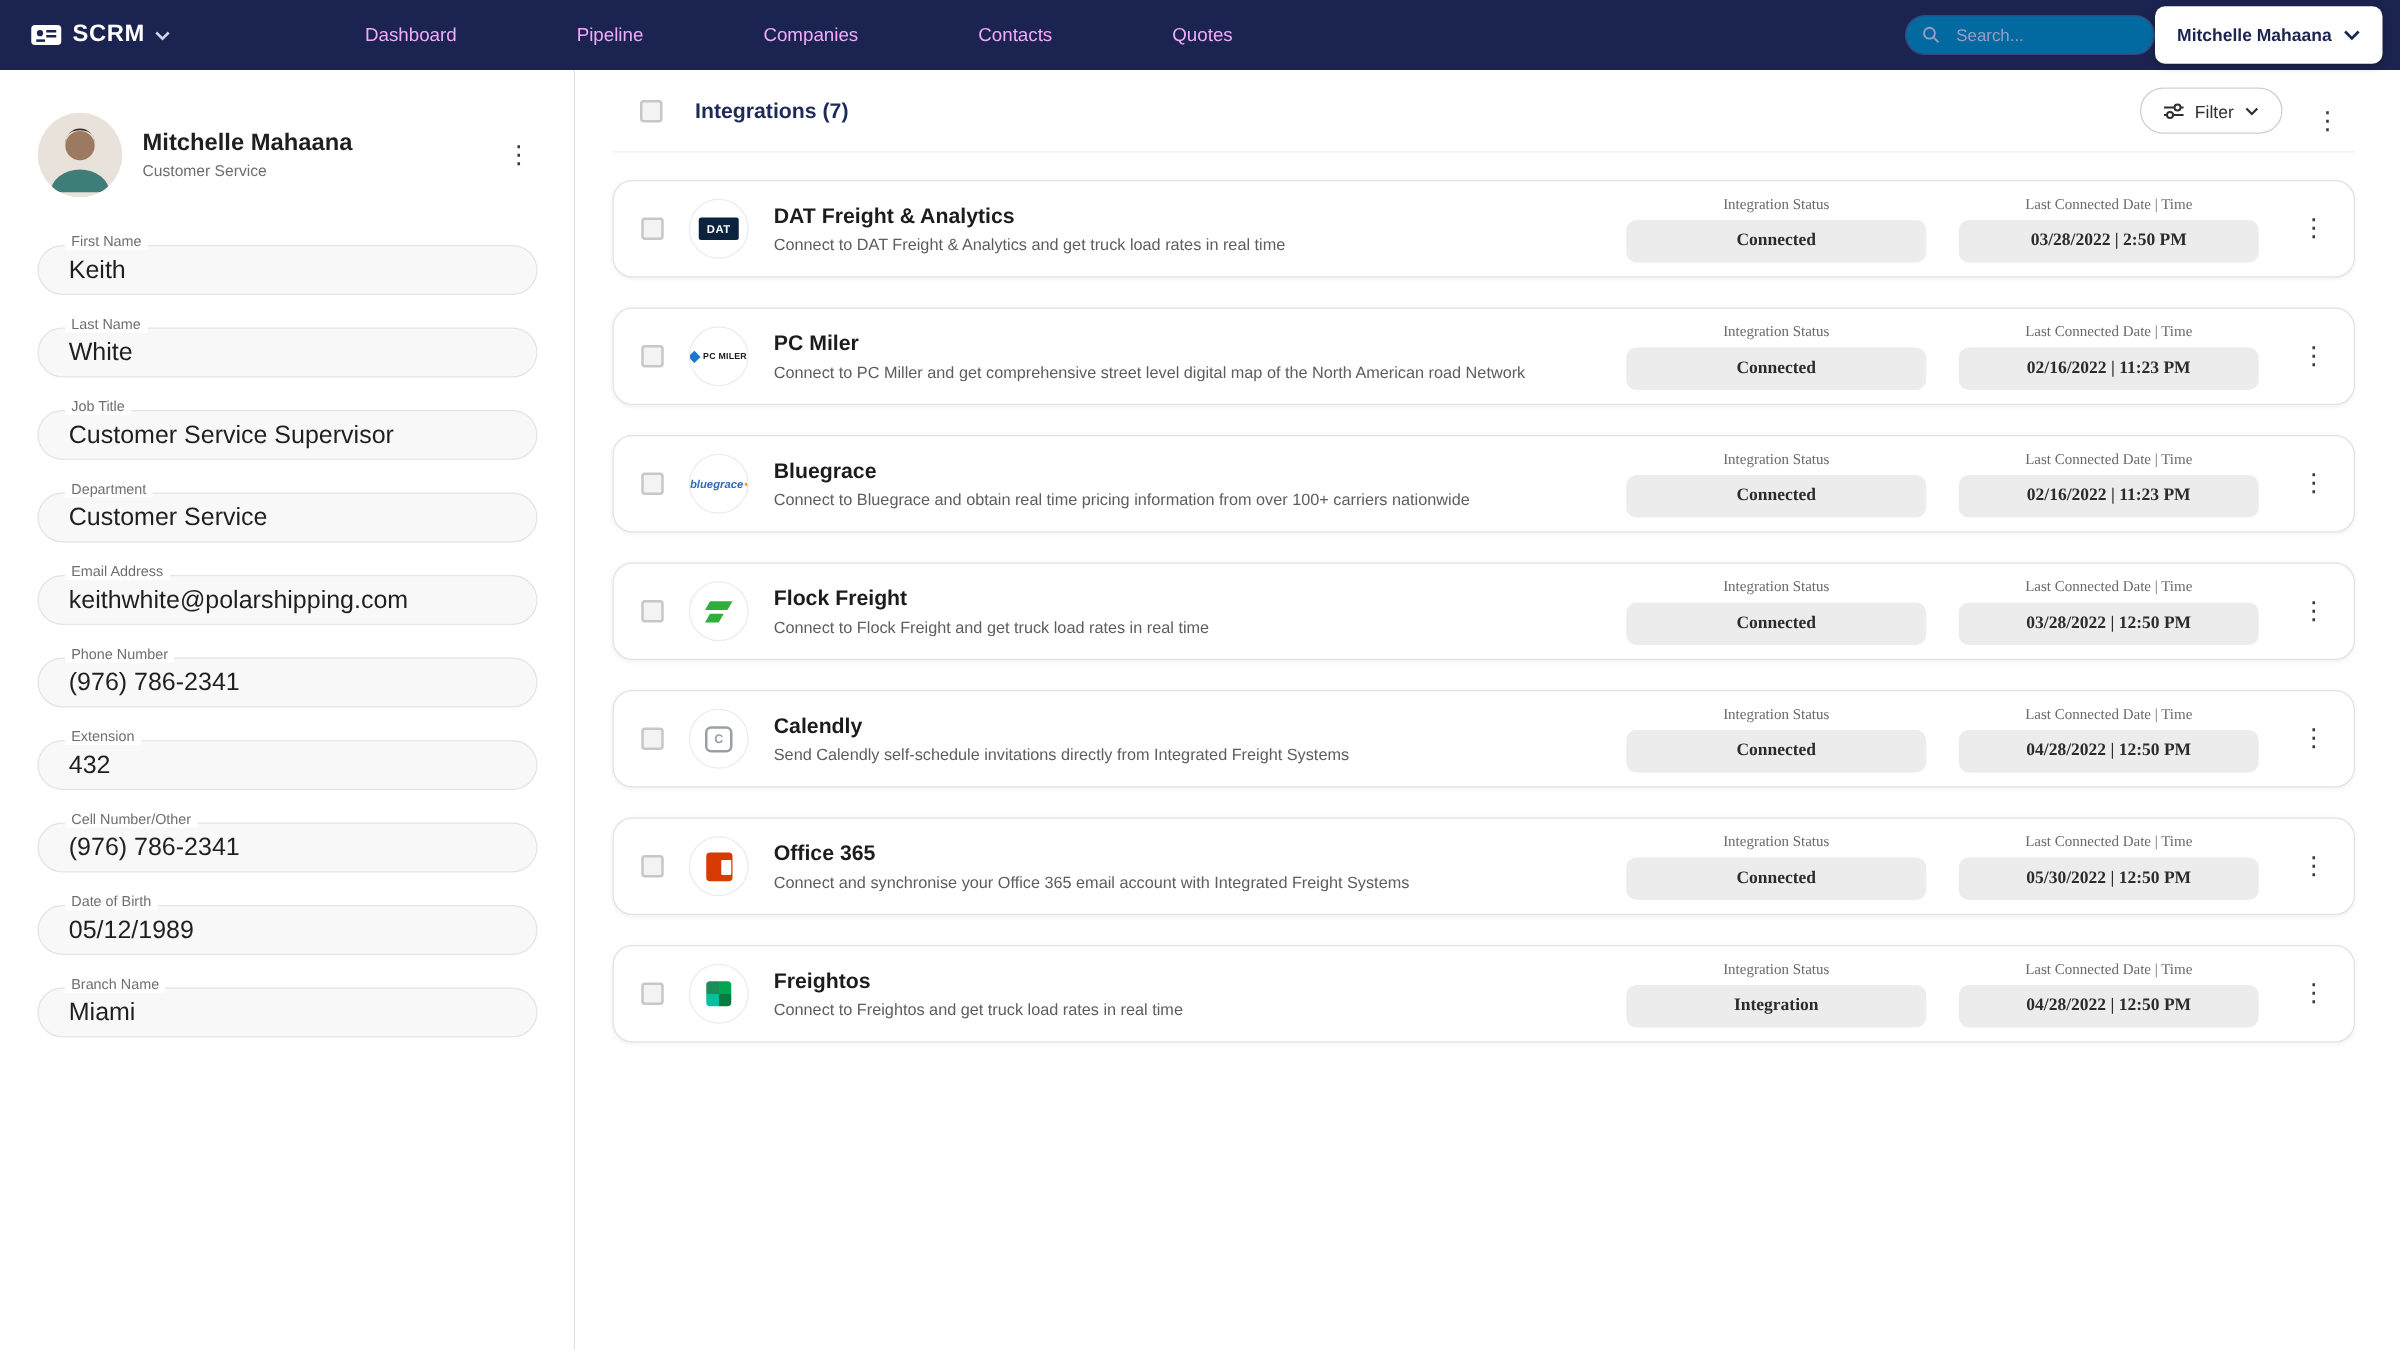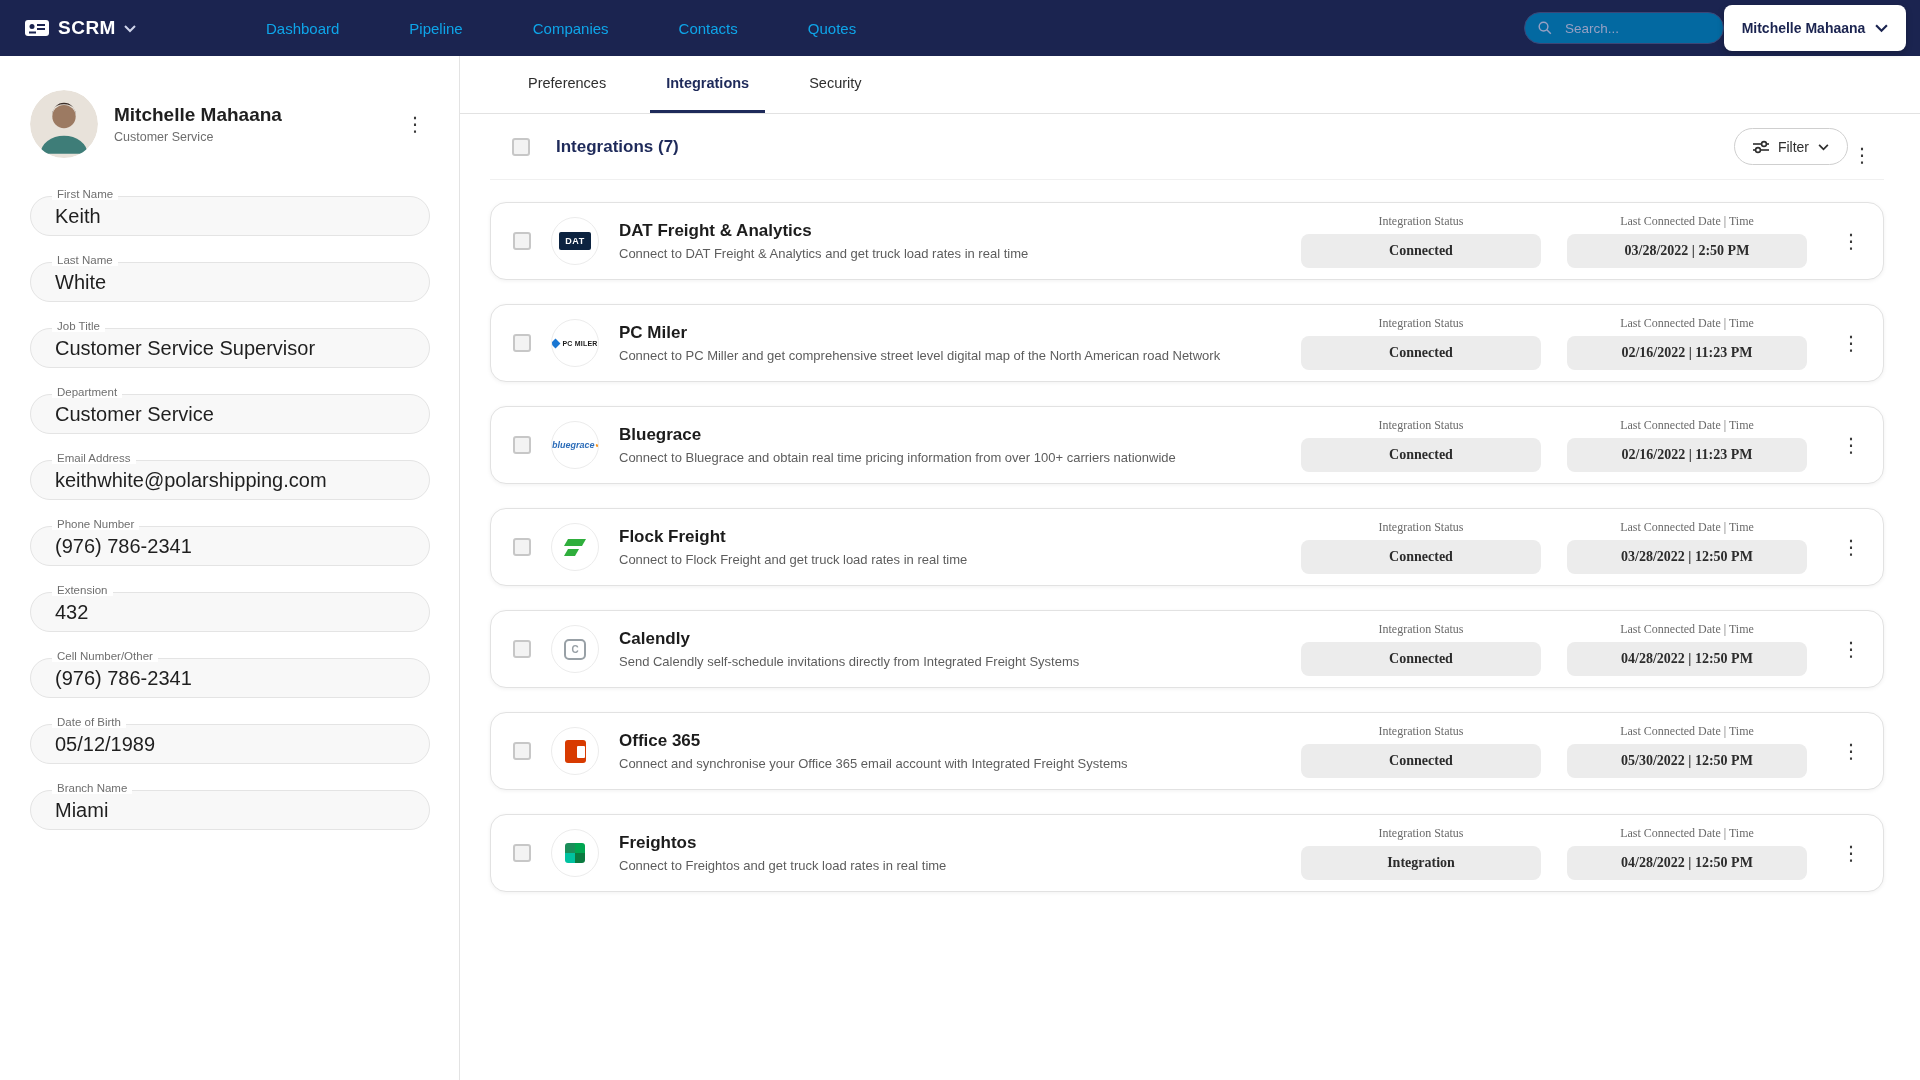--- a/index.html
+++ b/index.html
@@ -3,21 +3,21 @@
 <meta charset="utf-8">
 <style>
   * { margin:0; padding:0; box-sizing:border-box; }
   html,body { width:1920px; height:1080px; background:#fff; font-family:"Liberation Sans", sans-serif; overflow:hidden; }
 
   
   .navbar { height:56px; background:#1b2450; display:flex; align-items:center; padding:0 14px 0 24px; position:relative; }
   .brand { display:flex; align-items:center; gap:8px; color:#fff; font-weight:bold; font-size:19px; letter-spacing:0.5px; cursor:pointer; }
   .brand .chev { color:#cfd4ea; display:flex; margin-top:2px; }
   .nav-items { display:flex; align-items:center; gap:70px; margin-left:130px; }
-  .nav-item { color:#0ea5e9; font-size:15px; cursor:pointer; text-decoration:none; }
+  .nav-item { color:#f0abfc; font-size:15px; cursor:pointer; text-decoration:none;margin-left:26px; }
   .nav-right { margin-left:auto; display:flex; align-items:center; gap:22px; }
   .search { display:flex; align-items:center; gap:12px; background:#0369a1; border:1px solid #3c4677; border-radius:16px; height:32px; width:200px; padding:0 12px; }
   .search input { background:transparent; border:none; outline:none; color:#dfe3f5; font-size:13.5px; width:100%; font-family:"Liberation Sans", sans-serif; }
   .search input::placeholder { color:#97a0c3; }
   .user-chip { background:#fff; height:46px; min-width:182px; border-radius:8px; display:flex; align-items:center; justify-content:center; gap:10px; color:#1b2450; font-weight:bold; font-size:14px; box-shadow:0 2px 6px rgba(0,0,0,0.25); padding:0 14px; cursor:pointer; }
 
   
   .content { display:flex; height:1024px; }
   .sidebar { width:460px; border-right:1px solid #e3e3e3; box-shadow:2px 0 6px rgba(0,0,0,0.05); padding:34px 30px 0 30px; background:#fff; }
   .main { flex:1; background:#fff; }
@@ -37,21 +37,21 @@
   
   .tabbar { display:flex; align-items:stretch; height:58px; border-bottom:1px solid #e2e2e2; padding-left:52px; gap:28px; }
   .tab { display:flex; align-items:center; padding:0 16px; font-size:14.5px; color:#2e2e2e; cursor:pointer; border-bottom:3px solid transparent; }
   .tab.active { color:#1e2a5a; font-weight:bold; border-bottom-color:#1e2a5a; }
 
   
   .list-wrap { padding:0 36px 0 30px; }
   .list-header { display:flex; align-items:center; height:66px; padding:0 8px 0 22px; border-bottom:1px solid #f0f0f0; }
   .checkbox { width:18px; height:18px; border:2px solid #c7c7c7; border-radius:3px; background:#f3f3f3; flex-shrink:0; cursor:pointer; }
   .list-title { font-size:17px; color:#1e2a5a; font-weight:bold; margin-left:26px; }
-  .header-right { margin-left:auto; display:flex; align-items:flex-end; }
+  .header-right { margin-left:auto; display:flex; align-items:flex-end; gap:22px; }
   .filter-btn { display:flex; align-items:center; gap:9px; height:37px; padding:0 18px; background:#fff; border:1px solid #cfcfcf; border-radius:19px; font-size:14px; color:#2e2e2e; cursor:pointer; font-family:"Liberation Sans", sans-serif; }
   .filter-btn .chev { display:flex; margin-top:2px; color:#2e2e2e; }
 
   
   .cards { padding-top:22px; }
   .card { display:flex; align-items:center; height:78px; border:1px solid #e2e2e2; border-radius:16px; box-shadow:0 1px 4px rgba(0,0,0,0.06); margin-bottom:24px; padding:0 18px 0 22px; background:#fff; }
   .card .checkbox { margin-right:20px; }
   .logo { width:48px; height:48px; border-radius:50%; border:1px solid #ececec; display:flex; align-items:center; justify-content:center; flex-shrink:0; background:#fff; margin-right:20px; overflow:hidden; }
   .card-text { flex:1; min-width:0; padding-right:16px; }
   .card-title { font-size:17px; font-weight:bold; color:#1c1c1c; }
@@ -199,28 +199,20 @@
         </div>
 
         <div class="field">
           <label>Branch Name</label>
           <div class="val">Miami</div>
         </div>
       </div>
   </aside>
 
   <main class="main">
-    <div class="tabbar">
-
-        <div class="tab">Preferences</div>
-
-        <div class="tab active">Integrations</div>
-
-        <div class="tab">Security</div>
-      </div>
 
     <div class="list-wrap">
       <div class="list-header">
         <span class="checkbox"></span>
         <h2 class="list-title">Integrations (7)</h2>
         <div class="header-right">
           <button class="filter-btn">
             <span style="display:flex;">
               <svg width="16" height="14" viewBox="0 0 16 14">
                   <line x1="0" y1="4" x2="16" y2="4" stroke="#2e2e2e" stroke-width="1.6"></line>

